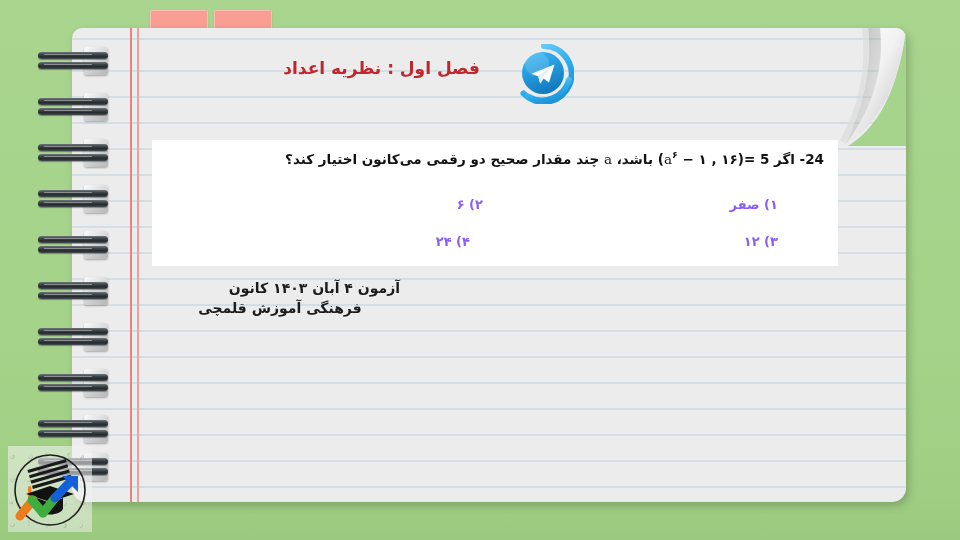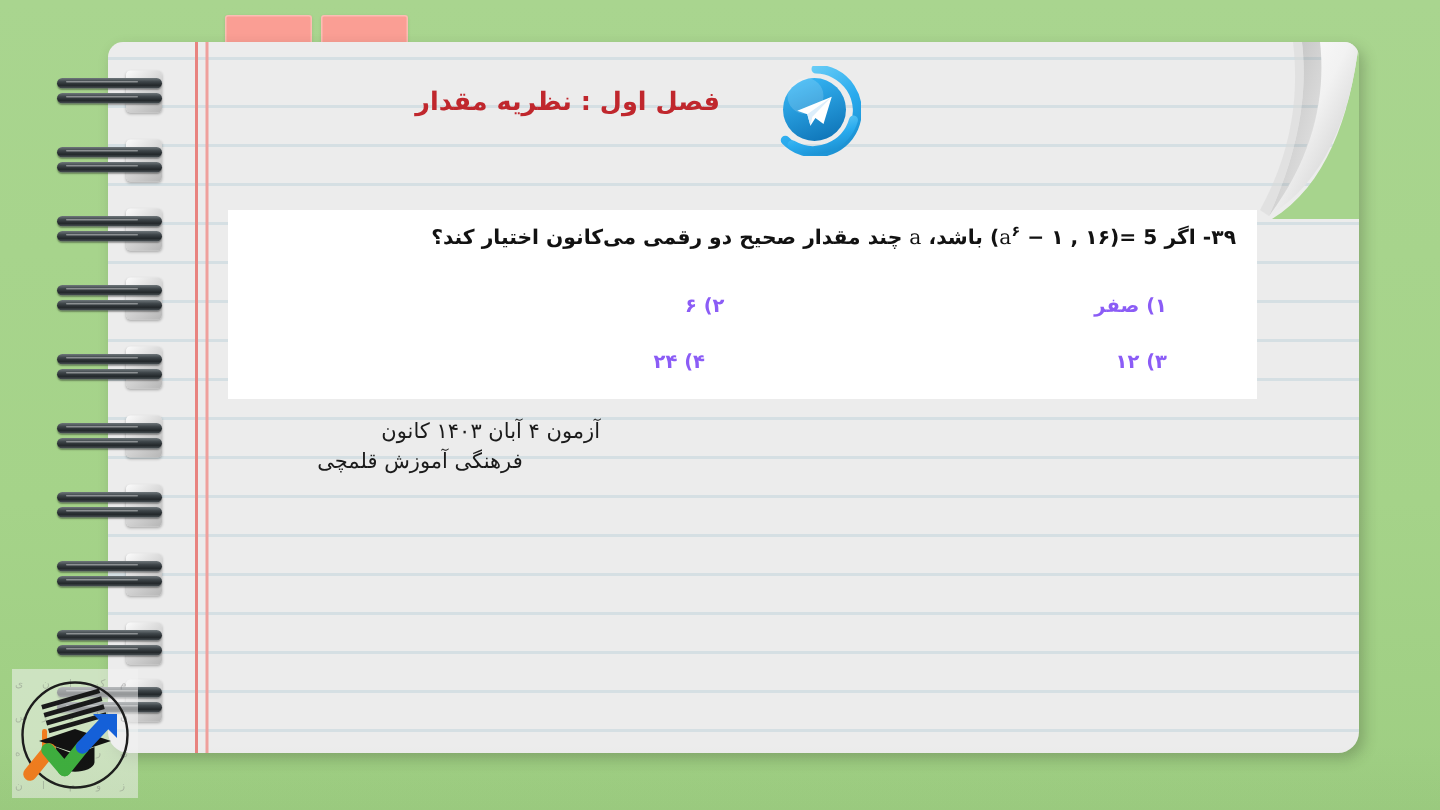--- a/index.html
+++ b/index.html
@@ -212,21 +212,21 @@
 
   
   #exam-source {
     position: absolute;
     left: 160px;
     top: 278px;
     width: 240px;
     direction: rtl;
     text-align: center;
     font-size: 14px;
-    font-weight: 400;
+    font-weight: 700;
     color: #1b1b1b;
     line-height: 1.45;
   }
   #exam-source-line-1 { display: block; text-align: right; }
   #exam-source-line-2 { display: block; text-align: center; }
 
   
   #channel-logo {
     position: absolute;
     left: 8px;
@@ -312,21 +312,21 @@
       <div class="bracket"></div>
       <div class="bar top"></div>
       <div class="bar bottom"></div>
     </div>
   <div class="ring" style="top:456px">
       <div class="bracket"></div>
       <div class="bar top"></div>
       <div class="bar bottom"></div>
     </div>
 
-  <div id="chapter-title">فصل اول : نظریه مقدار</div>
+  <div id="chapter-title">فصل اول : نظریه اعداد</div>
 
   <div id="watermark">
     <svg id="telegram-icon" viewBox="0 0 60 60">
       <defs>
         <linearGradient id="tgOuter" x1="0.2" y1="0" x2="0.8" y2="1">
           <stop offset="0%" stop-color="#6fd0f7"></stop>
           <stop offset="55%" stop-color="#2aabee"></stop>
           <stop offset="100%" stop-color="#1b8fd0"></stop>
         </linearGradient>
         <linearGradient id="tgInner" x1="0.3" y1="0" x2="0.7" y2="1">
@@ -341,21 +341,21 @@
       <circle cx="29" cy="29" r="21" fill="url(#tgInner)"></circle>
       <circle cx="23" cy="20" r="12" fill="#ffffff" opacity="0.16"></circle>
 
       <path d="M40.5 20.5 L17.5 29.8 L24.2 32.2 L26.3 39.8 L29.6 34.6 L35.0 38.6 Z" fill="#ffffff"></path>
       <path d="M40.5 20.5 L24.2 32.2 L26.3 39.8 L27.6 33.8 Z" fill="#dceefb"></path>
     </svg>
   </div>
 
   <div id="question-card">
     <div id="question-text">
-      <span>۳۹-</span>
+      <span>24-</span>
       <span>اگر  5 =(</span><span class="latin">a</span><sup>۶</sup><span> − ۱ , ۱۶) باشد، </span><span class="latin">a</span><span> چند مقدار صحیح دو رقمی می‌کانون اختیار کند؟</span>
     </div>
     <div class="option" id="option-1">۱) صفر</div>
     <div class="option" id="option-2">۲) ۶</div>
     <div class="option" id="option-3">۳) ۱۲</div>
     <div class="option" id="option-4">۴) ۲۴</div>
   </div>
 
   <div id="exam-source">
     <span id="exam-source-line-1">آزمون ۴ آبان ۱۴۰۳ کانون</span>

